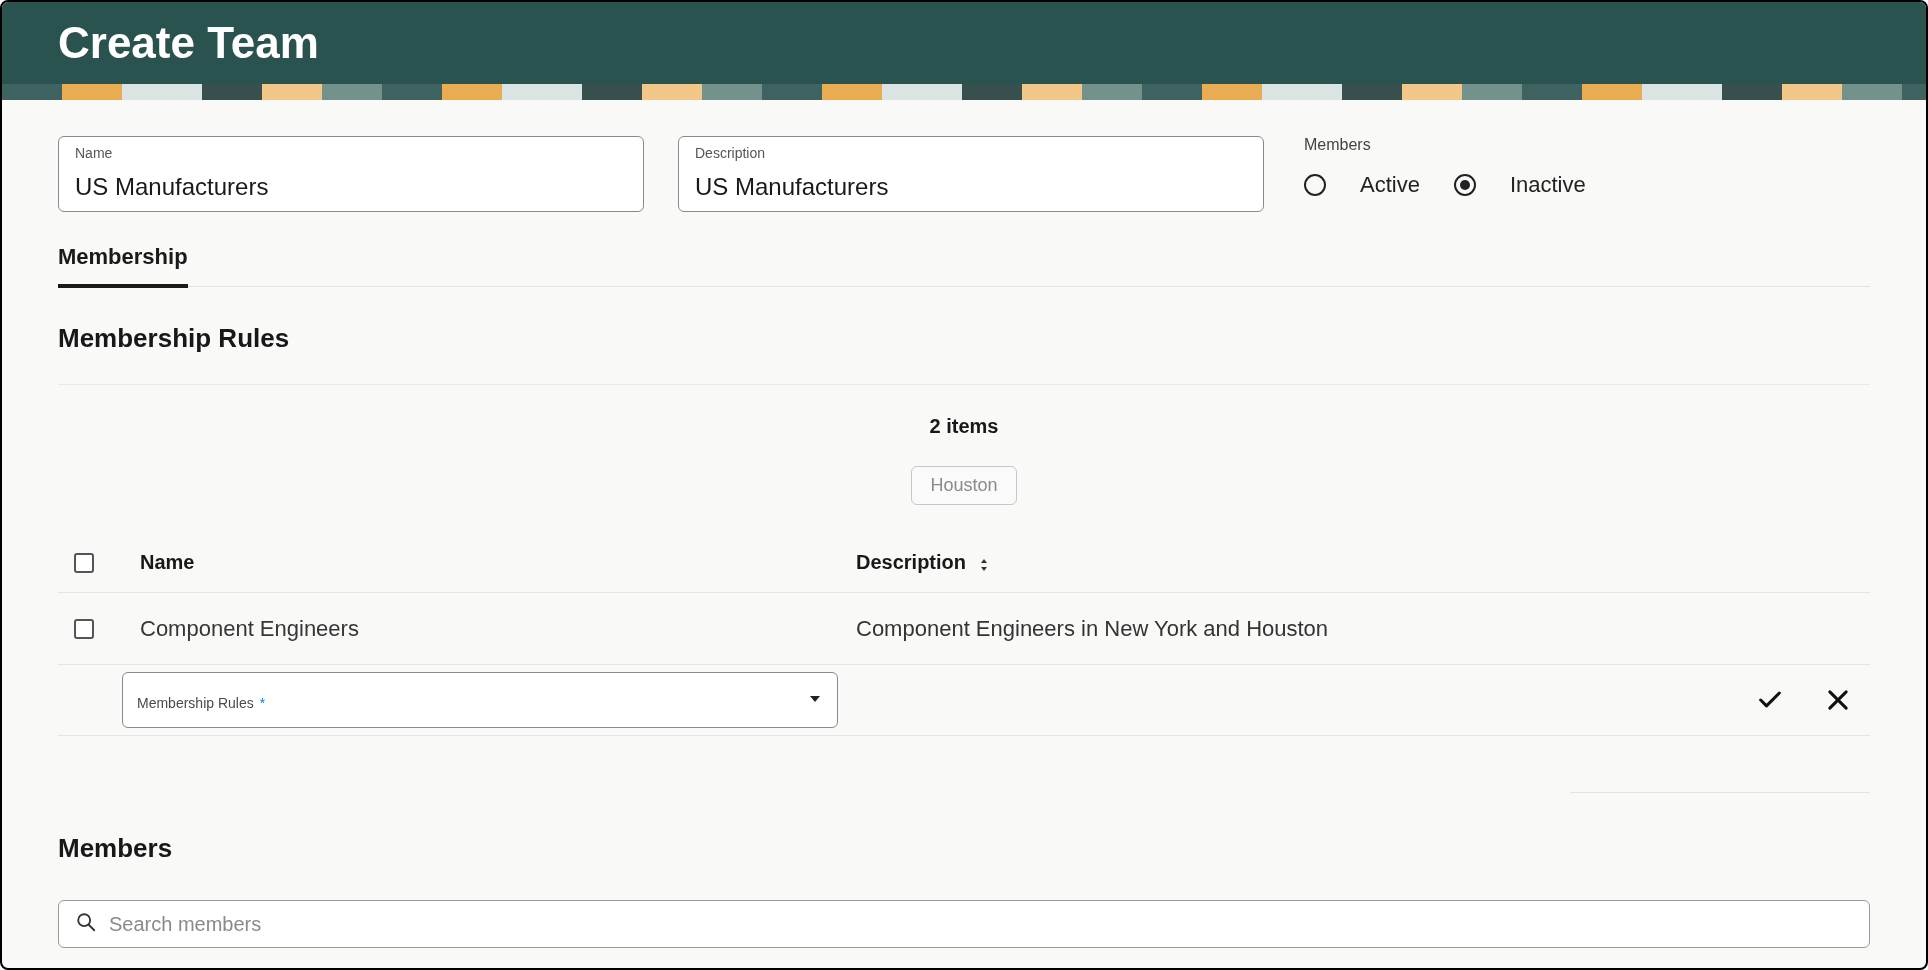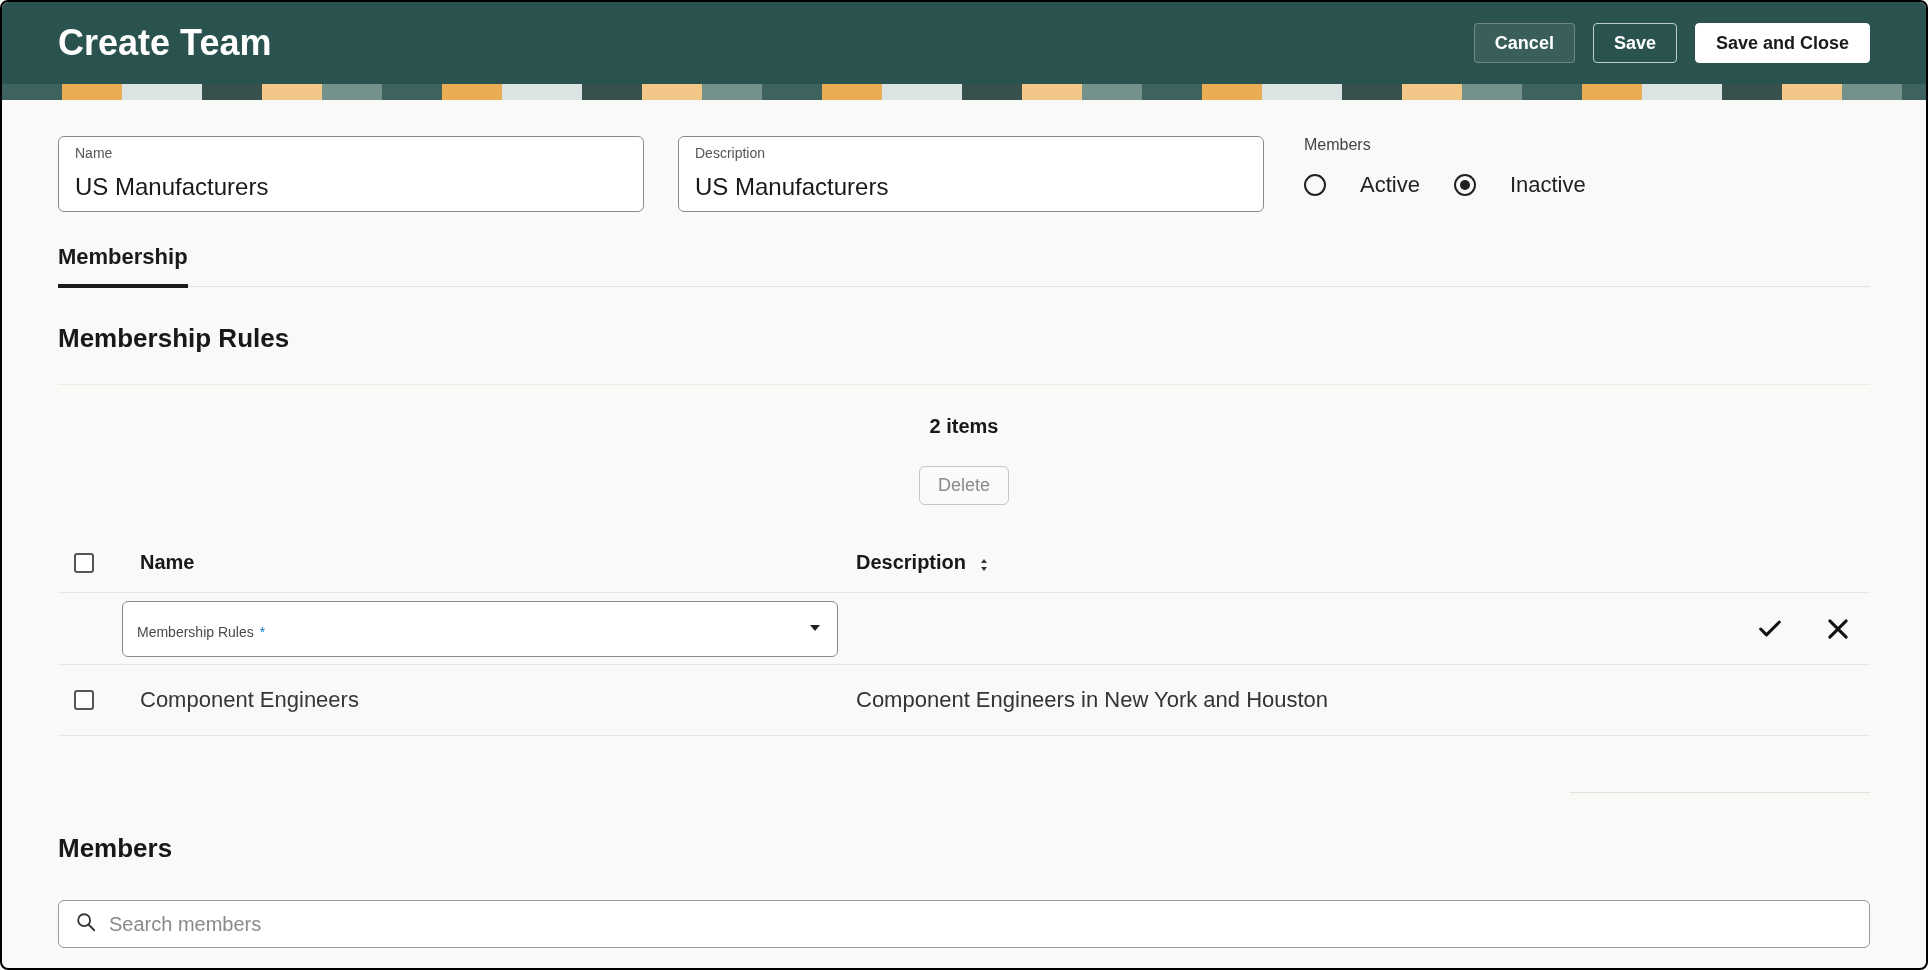--- a/index.html
+++ b/index.html
@@ -22,21 +22,21 @@
   
   .header {
     background: #2a524e;
     height: 82px;
     display: flex;
     align-items: center;
     padding: 0 56px;
   }
   .header-title {
     color: #fff;
-    font-size: 36px;
+    font-size: 44px;
     font-weight: 700;
     flex: 1;
   }
   .header-actions { display: flex; gap: 18px; }
   .btn {
     height: 40px;
     padding: 0 20px;
     border-radius: 4px;
     font-size: 18px;
     font-weight: 600;
@@ -174,25 +174,20 @@
   }
   .search-input::placeholder { color: #8a8a8a; }
 </style>
 </head>
 <body>
 
 <div class="page">
 
   <div class="header">
     <div class="header-title">Create Team</div>
-    <div class="header-actions">
-      <button class="btn btn-ghost">Cancel</button>
-      <button class="btn btn-outline">Save</button>
-      <button class="btn btn-primary">Save and Close</button>
-    </div>
   </div>
 
   <div class="banner"></div>
 
   <div class="content">
 
     <div class="form-row">
 
       <label class="field field-name">
         <span class="field-label">Name</span>
@@ -223,37 +218,47 @@
     </div>
 
     <div class="tabs">
       <div class="tab active">Membership</div>
     </div>
 
     <div class="section-title">Membership Rules</div>
 
     <div class="rules-bar">
       <span class="items-count">2 items</span>
-      <button class="btn-delete">Delete</button>
+      <button class="btn-delete">Houston</button>
     </div>
 
     <div class="table">
       <div class="thead">
         <div class="th-check">
           <span class="checkbox"></span>
         </div>
         <div class="th-name">Name</div>
         <div class="th-desc">
           <span>Description</span>
           <span class="sort-icon">
             <svg viewBox="0 0 16 16" width="16" height="16">
                 <path d="M8 2l3 4H5l3-4zm0 12l-3-4h6l-3 4z" fill="#333"></path>
               </svg>
           </span>
         </div>
+      </div>
+
+      <div class="trow">
+        <div class="cell-check">
+          <span class="checkbox"></span>
+        </div>
+        <div class="cell-name">
+          <a href="#">Component Engineers</a>
+        </div>
+        <div class="cell-desc">Component Engineers in New York and Houston</div>
       </div>
 
       <div class="trow">
         <div class="cell-check"></div>
         <div class="cell-name">
           <div class="select-wrap">
             <span class="select-label">
               <span>Membership Rules</span><span class="req">*</span>
             </span>
             <span class="select-caret">
@@ -270,30 +275,20 @@
                 <path d="M4 12l5 5L20 6" stroke="#111" stroke-width="2.6" fill="none" stroke-linecap="round" stroke-linejoin="round"></path>
               </svg>
           </span>
           <span class="icon-btn">
             <svg viewBox="0 0 24 24" width="28" height="28">
                 <path d="M5 5l14 14M19 5L5 19" stroke="#111" stroke-width="2.6" fill="none" stroke-linecap="round"></path>
               </svg>
           </span>
         </div>
       </div>
-
-      <div class="trow">
-        <div class="cell-check">
-          <span class="checkbox"></span>
-        </div>
-        <div class="cell-name">
-          <a href="#">Component Engineers</a>
-        </div>
-        <div class="cell-desc">Component Engineers in New York and Houston</div>
-      </div>
     </div>
 
     <div class="divider-right"></div>
 
     <div class="section-title" style="margin-top:40px">Members</div>
     <div class="search-wrap">
       <span>
         <svg viewBox="0 0 24 24" width="22" height="22">
             <circle cx="10" cy="10" r="6.5" stroke="#333" stroke-width="2" fill="none"></circle>
             <line x1="15" y1="15" x2="21" y2="21" stroke="#333" stroke-width="2" stroke-linecap="round"></line>

